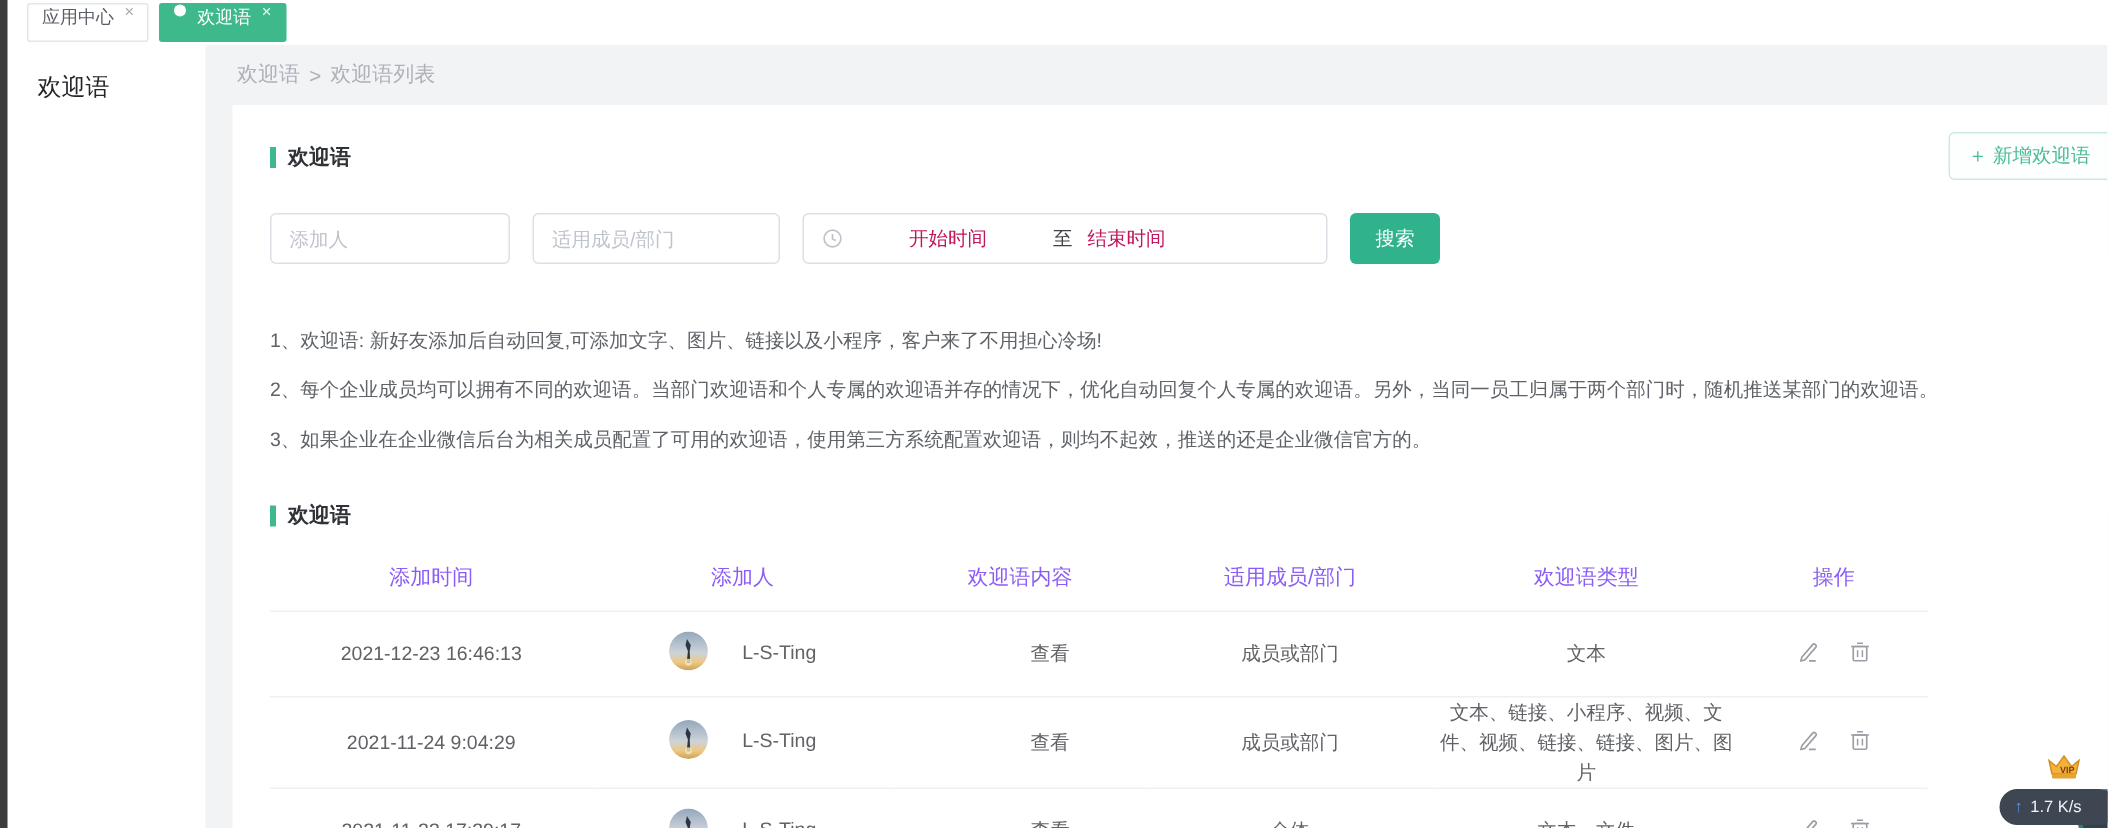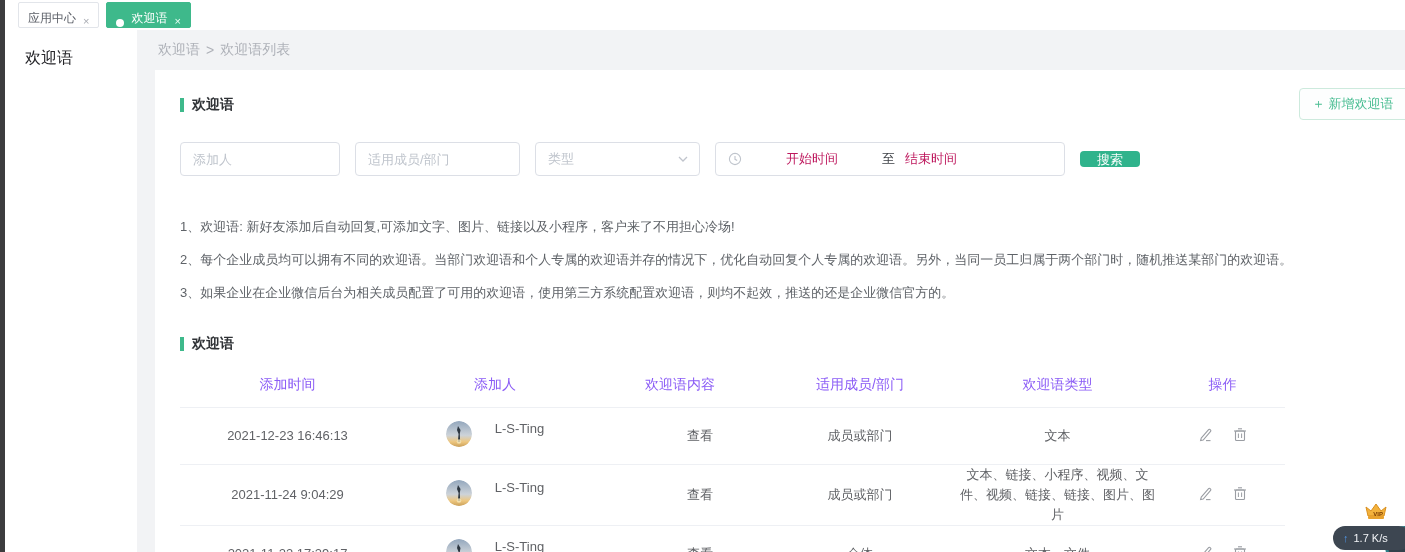--- a/index.html
+++ b/index.html
@@ -5,21 +5,21 @@
   * { margin:0; padding:0; box-sizing:border-box; }
   html,body { width:1405px; height:552px; overflow:hidden; background:#fff;
     font-family:"Liberation Sans","DejaVu Sans",sans-serif; }
   .app { position:relative; width:1405px; height:552px; }
 
   
   .edge-strip { position:absolute; left:0; top:0; width:5px; height:552px; background:#3c3c3e; z-index:5; }
 
   
   .tabbar { position:absolute; left:5px; top:0; right:0; height:30px; background:#fff; display:flex; align-items:center; padding-left:13px; gap:7px; }
-  .tab { height:26px; display:flex; align-items:flex-end; gap:7px; padding:0 9px; font-size:12px; color:#5a5e66; background:#fff; border:1px solid #e2e5ea; border-radius:2px; cursor:pointer; }
+  .tab { height:26px; display:flex; align-items:flex-start; gap:7px; padding:0 9px; font-size:12px; color:#5a5e66; background:#fff; border:1px solid #e2e5ea; border-radius:2px; cursor:pointer; }
   .tab .x { color:#a8abb2; font-size:11px; line-height:1; }
   .tab.active { background:#3eb98b; border-color:#3eb98b; color:#fff; }
   .tab.active .x { color:#eafff6; }
   .tab .dot { width:8px; height:8px; border-radius:50%; background:#fff; display:inline-block; }
 
   .body-row { position:absolute; top:30px; left:5px; right:0; bottom:0; display:flex; }
   .sidebar { width:132px; background:#fff; flex:0 0 132px; }
   .side-item { padding:18px 0 0 20px; font-size:16px; color:#26262a; cursor:pointer; }
 
   .main { flex:1; background:#f2f3f5; overflow:hidden; position:relative; }
@@ -36,31 +36,31 @@
   .filters input { height:34px; border:1px solid #dcdfe6; border-radius:4px; padding:0 12px; font-size:13px; color:#606266; outline:none; font-family:inherit; }
   .filters input::placeholder { color:#bfc4cc; }
   .inp-adder { width:160px; }
   .inp-member { width:165px; }
   .select { width:165px; height:34px; border:1px solid #dcdfe6; border-radius:4px; display:flex; align-items:center; padding:0 10px 0 12px; color:#bfc4cc; font-size:13px; cursor:pointer; background:#fff; }
   .select .ph { flex:1; }
   .daterange { width:350px; height:34px; border:1px solid #dcdfe6; border-radius:4px; display:flex; align-items:center; padding:0 12px; gap:10px; background:#fff; cursor:pointer; font-size:13px; }
   .daterange .ph { color:#be185d; width:120px; }
   .daterange .ph.start { text-align:center; }
   .daterange .to { color:#3f4247; font-size:13px; }
-  .search-btn { height:16px; width:60px; background:#30b38c; border:none; border-radius:4px; color:#fff; font-size:13px; cursor:pointer; font-family:inherit; }
+  .search-btn { height:34px; width:60px; background:#30b38c; border:none; border-radius:4px; color:#fff; font-size:13px; cursor:pointer; font-family:inherit; }
 
   .notes { margin-top:34px; }
   .notes p { font-size:13px; color:#5f6368; line-height:33px; white-space:nowrap; }
 
   .table-sec { margin-top:26px; }
   table { border-collapse:collapse; margin-top:10px; width:1105px; table-layout:fixed; }
   th { font-size:14px; font-weight:normal; color:#8b5cf6; height:44px; text-align:center; }
   td { font-size:13px; color:#606266; height:57px; text-align:center; border-top:1px solid #eef0f4; }
   td.type-cell div { max-width:255px; margin:0 auto; line-height:20px; }
-  .adder-wrap { display:inline-flex; align-items:flex-start; gap:23px; }
+  .adder-wrap { display:inline-flex; align-items:center; gap:23px; }
   .avatar { width:26px; height:26px; border-radius:50%; display:block; }
   .view-link { cursor:pointer;margin-left:40px; }
   .ops { display:inline-flex; gap:20px; align-items:center; }
   .icon-btn { background:none; border:none; cursor:pointer; padding:0; line-height:0; }
 
   
   .net-widget { position:absolute; right:0; bottom:0; width:80px; height:50px; z-index:9; }
   .crown { position:absolute; right:16px; top:0; }
   .vip-label { position:absolute; right:22px; top:9px; font-size:6px; color:#7a3c00; font-weight:bold; }
   .speed-pill { position:absolute; right:-6px; bottom:2px; width:78px; height:24px; background:#3d4651; border-radius:13px; display:flex; align-items:center; gap:5px; padding-left:10px; color:#f2f4f7; font-size:11px; }
@@ -102,26 +102,20 @@
           <div class="sec-title">
             <span class="bar"></span>
             <span>欢迎语</span>
           </div>
           <button class="add-btn">＋ 新增欢迎语</button>
         </div>
 
         <div class="filters">
           <input class="inp-adder" placeholder="添加人" style="">
           <input class="inp-member" placeholder="适用成员/部门" style="">
-          <div class="select">
-            <span class="ph">类型</span>
-            <svg width="12" height="12" viewBox="0 0 12 12">
-                <polyline points="2,4 6,8 10,4" fill="none" stroke="#c0c4cc" stroke-width="1.3"></polyline>
-              </svg>
-          </div>
           <div class="daterange">
             <svg width="14" height="14" viewBox="0 0 14 14">
                 <circle cx="7" cy="7" r="5.6" fill="none" stroke="#bfc4cc" stroke-width="1.1"></circle>
                 <polyline points="7,4 7,7.3 9.2,8.4" fill="none" stroke="#bfc4cc" stroke-width="1.1"></polyline>
               </svg>
             <span class="ph start">开始时间</span>
             <span class="to">至</span>
             <span class="ph">结束时间</span>
           </div>
           <button class="search-btn">搜索</button>

